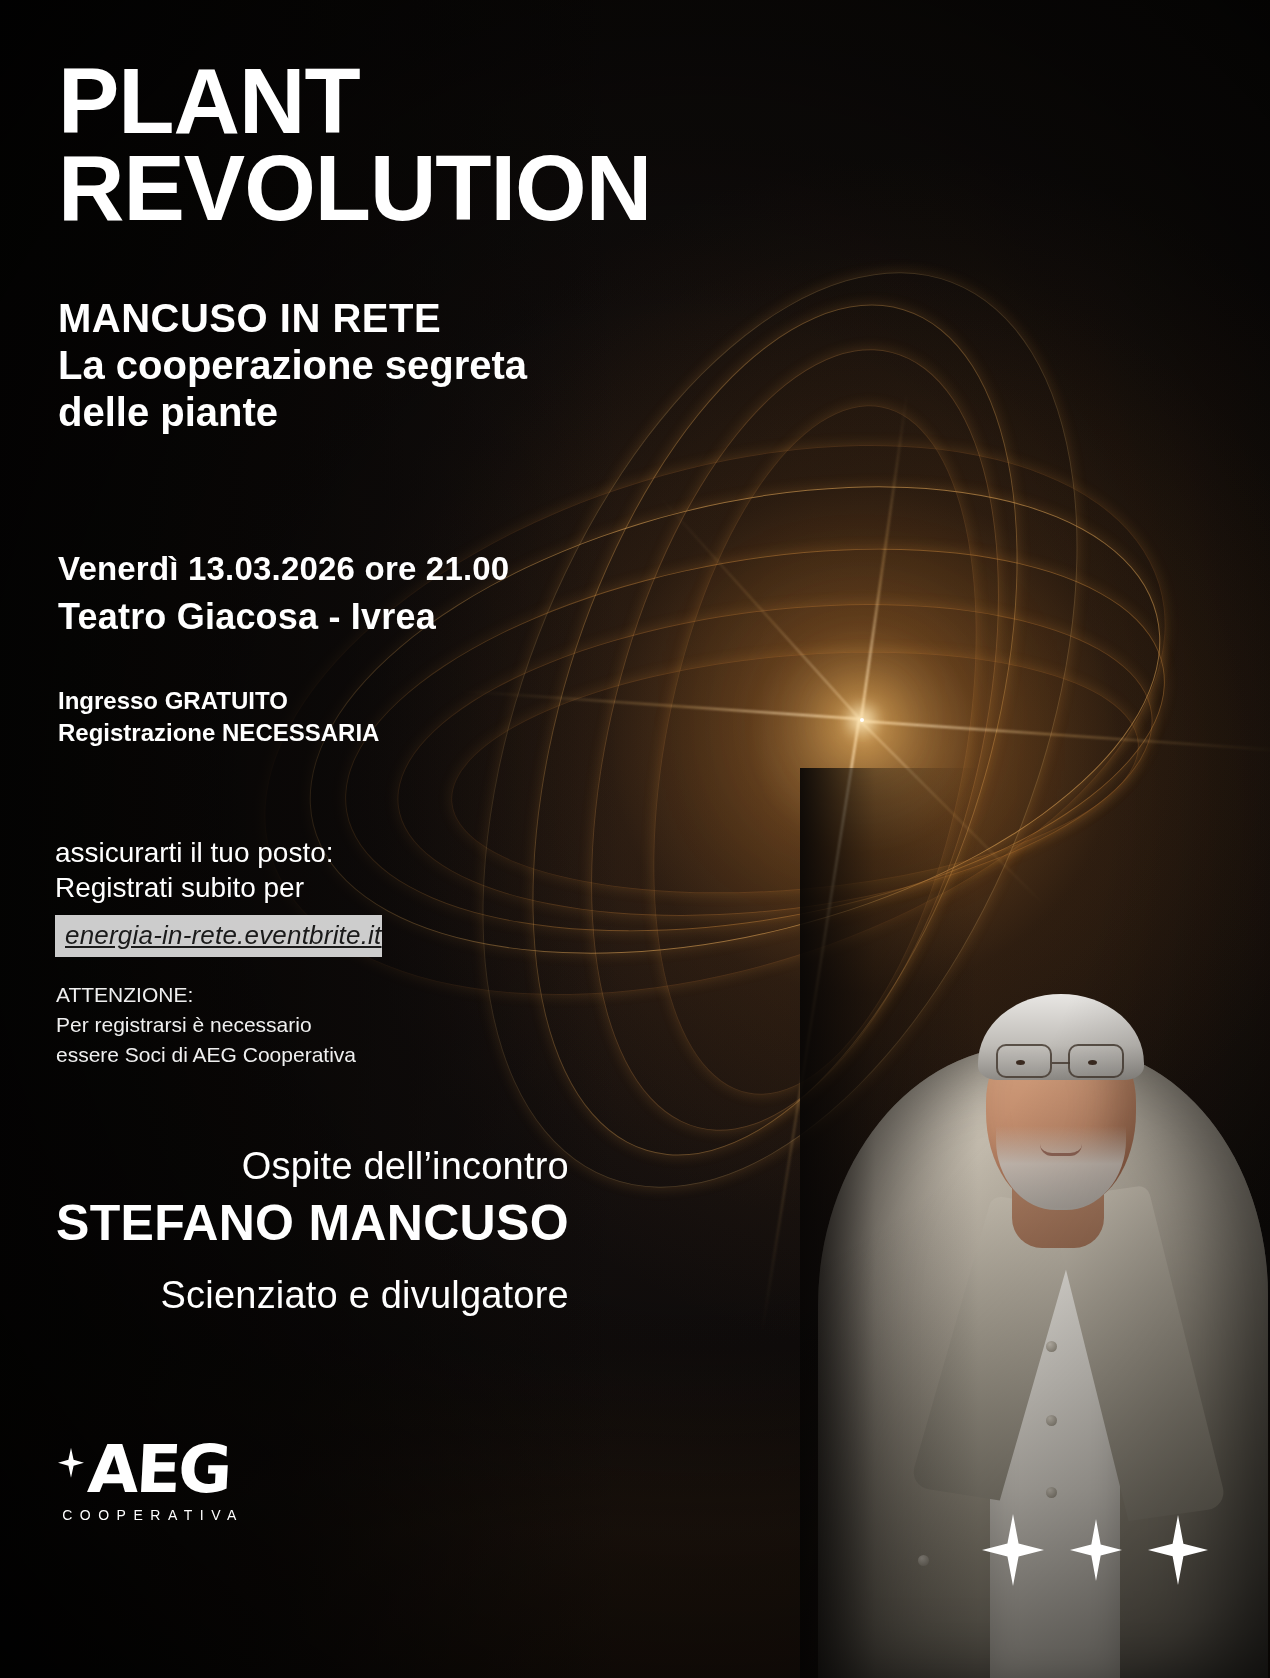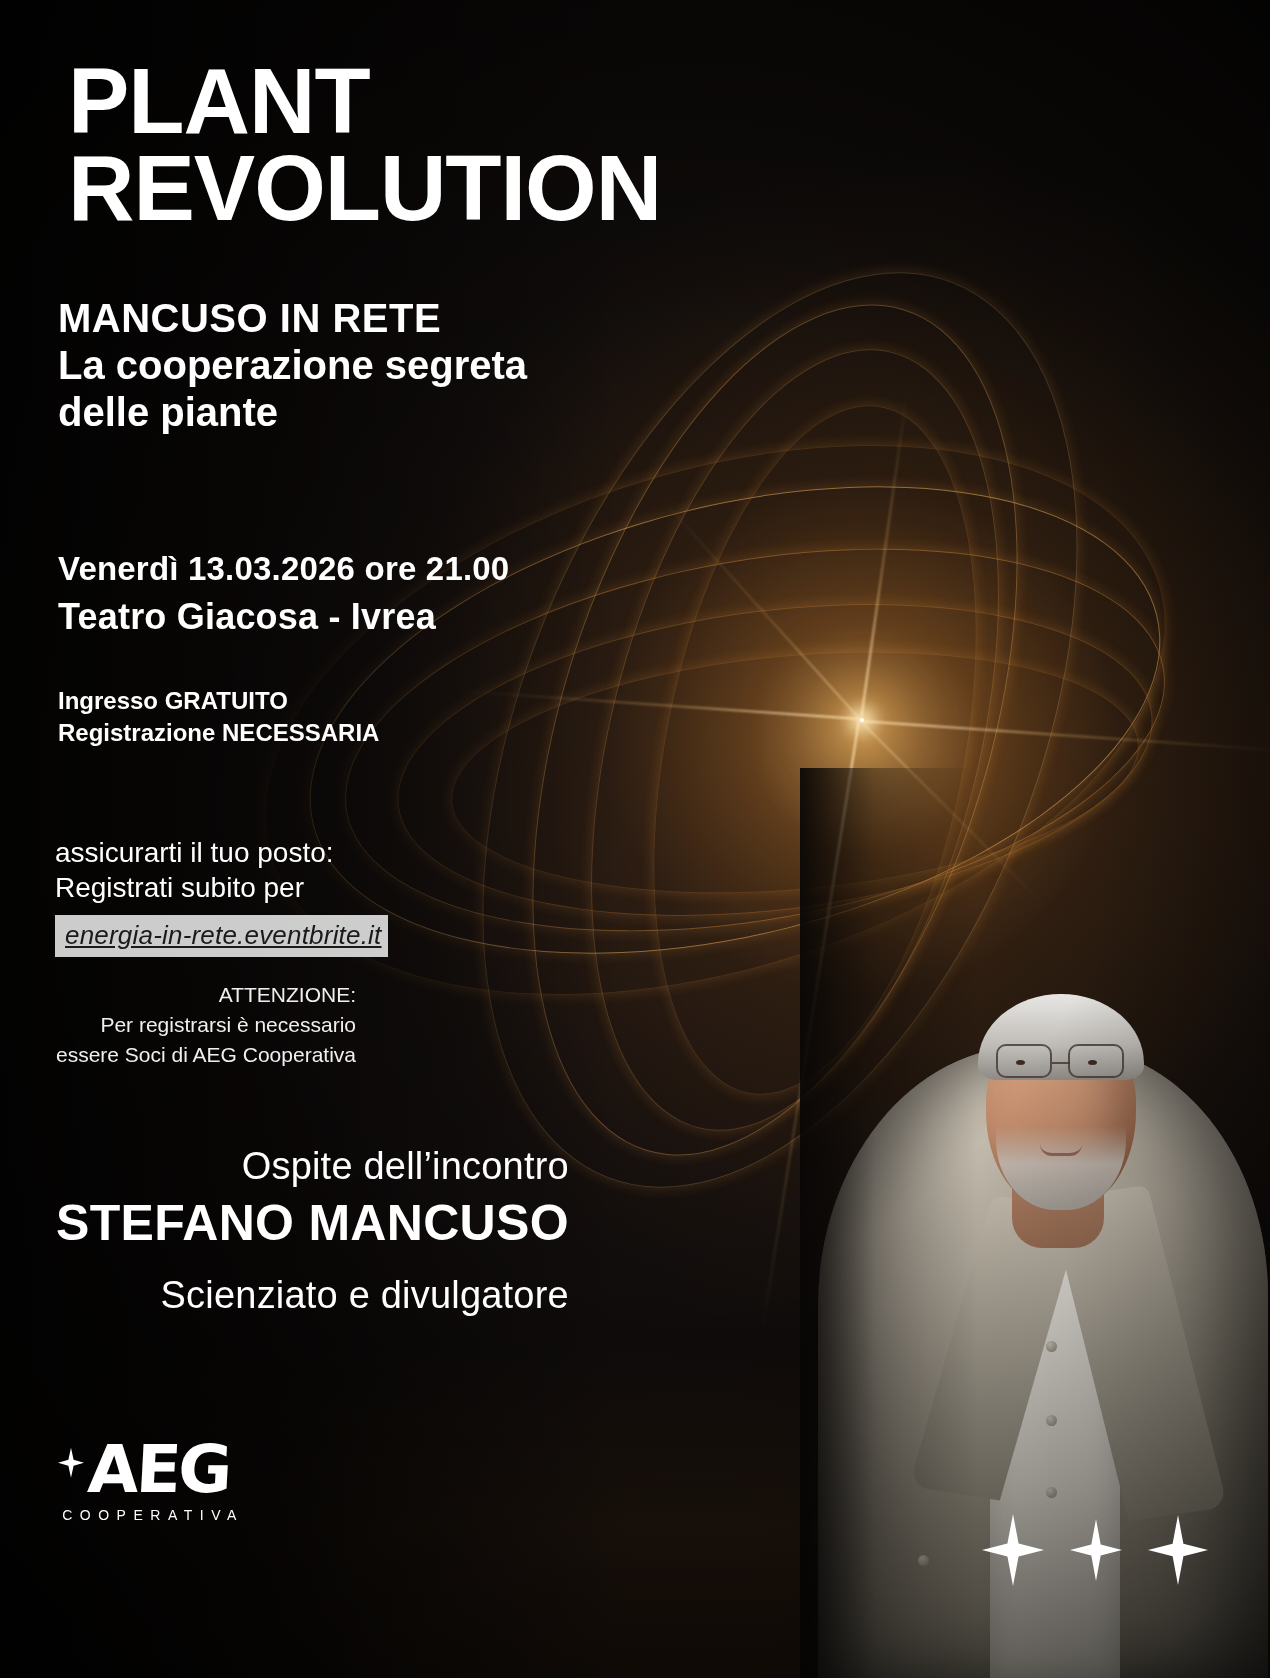--- a/index.html
+++ b/index.html
@@ -169,21 +169,21 @@
   .p-btn.b4 { left:118px; bottom:112px; }
   .portrait-shadow {
     position:absolute; inset:0;
     background:linear-gradient(90deg, rgba(8,6,5,0.92) 0%, rgba(8,6,5,0.35) 16%, rgba(0,0,0,0) 38%);
   }
 
   
   .content { position:absolute; inset:0; }
 
   .title {
-    position:absolute; left:68px; top:58px;
+    position:absolute; left:58px; top:58px;
     color:#fff;
     font-weight:bold;
     font-size:92px;
     line-height:0.95;
     letter-spacing:-1px;
   }
   .title .l2 { display:block; }
 
   .subtitle {
     position:absolute; left:58px; top:295px;
@@ -208,27 +208,27 @@
     position:absolute; left:55px; top:835px;
     color:#fff; font-size:28px; line-height:1.25; font-weight:400;
   }
   .reg-link {
     display:inline-block;
     margin-top:10px;
     background:rgba(232,232,232,0.88);
     color:#1a1a1a;
     font-style:italic;
     font-size:26px;
-    padding:4px 6px 5px 10px;
+    padding:4px 0 5px 10px;
     letter-spacing:0.2px;
   }
 
   .attention {
     position:absolute; left:56px; top:980px;
-    color:#efefef; font-size:21px; line-height:1.42; font-weight:400;text-align:right;
+    color:#efefef; font-size:21px; line-height:1.42; font-weight:400;
   }
 
   .guest {
     position:absolute; left:56px; top:1145px;
     color:#fff;
     text-align:right;
   }
   .guest .g1 { font-size:38px; font-weight:400; letter-spacing:0.2px; }
   .guest .g2 { font-size:50px; font-weight:bold; margin-top:6px; letter-spacing:0.3px; }
   .guest .g3 { font-size:38px; font-weight:400; margin-top:22px; letter-spacing:0.2px; }

